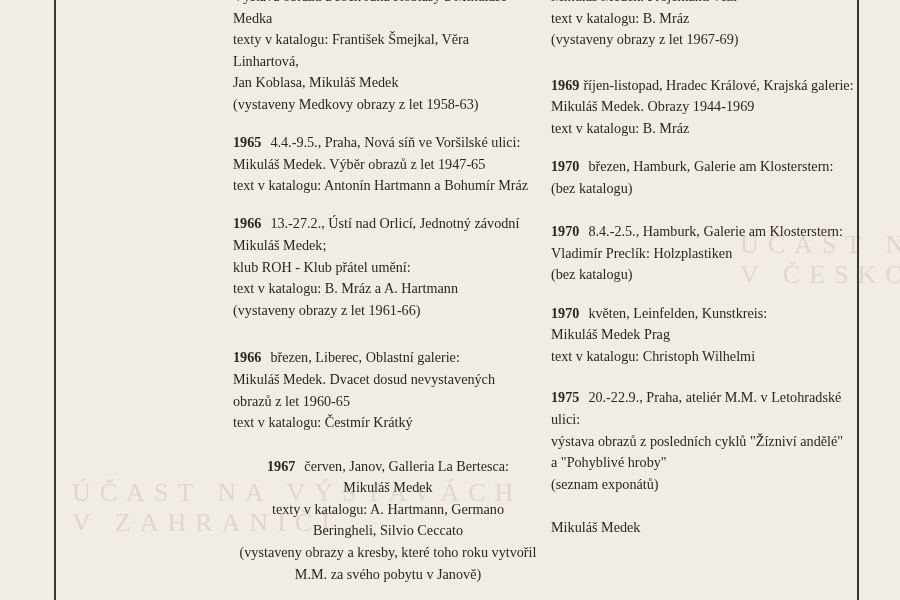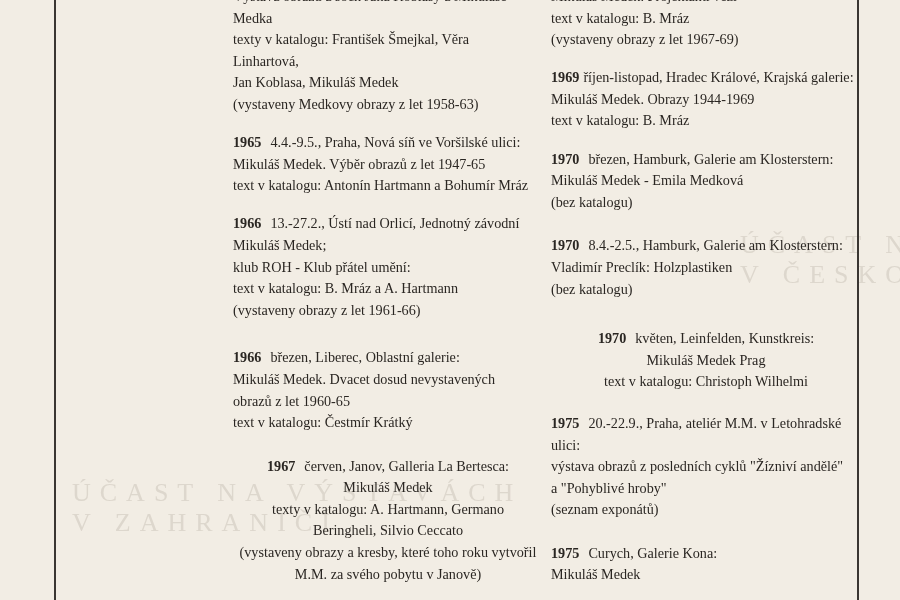--- a/index.html
+++ b/index.html
@@ -110,53 +110,51 @@
 
   </div>
 
   <div class="column col-right">
     <div class="entry">
       <span class="line"><span>Mikuláš Medek. Projektanti věží</span></span>
       <span class="line">text v katalogu: B. Mráz</span>
       <span class="line">(vystaveny obrazy z let 1967-69)</span>
     </div>
 
-    <div class="entry" style="margin-top:16px;">
+    <div class="entry" style="margin-top:24px;">
       <span class="line"><span class="year">1969</span><span style="display:inline-block;width:4px;"></span><span>říjen-listopad, Hradec Králové, Krajská galerie:</span></span>
       <span class="line">Mikuláš Medek. Obrazy 1944-1969</span>
       <span class="line">text v katalogu: B. Mráz</span>
     </div>
 
     <div class="entry" style="margin-top:8px;">
       <span class="line"><span class="year">1970</span><span class="gap"></span><span>březen, Hamburk, Galerie am Klosterstern:</span></span>
-      <span class="line">Mikuláš Medek - Emila Medková</span>
       <span class="line">(bez katalogu)</span>
     </div>
 
     <div class="entry" style="margin-top:22px;">
       <span class="line"><span class="year">1970</span><span class="gap"></span><span>8.4.-2.5., Hamburk, Galerie am Klosterstern:</span></span>
       <span class="line">Vladimír Preclík: Holzplastiken</span>
       <span class="line">(bez katalogu)</span>
     </div>
 
-    <div class="entry" style="margin-top:28px;text-align:center;">
+    <div class="entry" style="margin-top:16px;">
       <span class="line"><span class="year">1970</span><span class="gap"></span><span>květen, Leinfelden, Kunstkreis:</span></span>
       <span class="line">Mikuláš Medek Prag</span>
       <span class="line">text v katalogu: Christoph Wilhelmi</span>
     </div>
 
     <div class="entry" style="margin-top:20px;">
       <span class="line"><span class="year">1975</span><span class="gap"></span><span>20.-22.9., Praha, ateliér M.M. v Letohradské</span></span>
       <span class="line">ulici:</span>
       <span class="line">výstava obrazů z posledních cyklů "Žízniví andělé"</span>
       <span class="line">a "Pohyblivé hroby"</span>
       <span class="line">(seznam exponátů)</span>
     </div>
 
     <div class="entry" style="margin-top:22px;">
-      <span class="line"><span class="year">1975</span><span class="gap"></span><span>Curych, Galerie Kona:</span></span>
       <span class="line">Mikuláš Medek</span>
 
     </div>
 
   </div>
 
 </div>
 
 </body></html>

